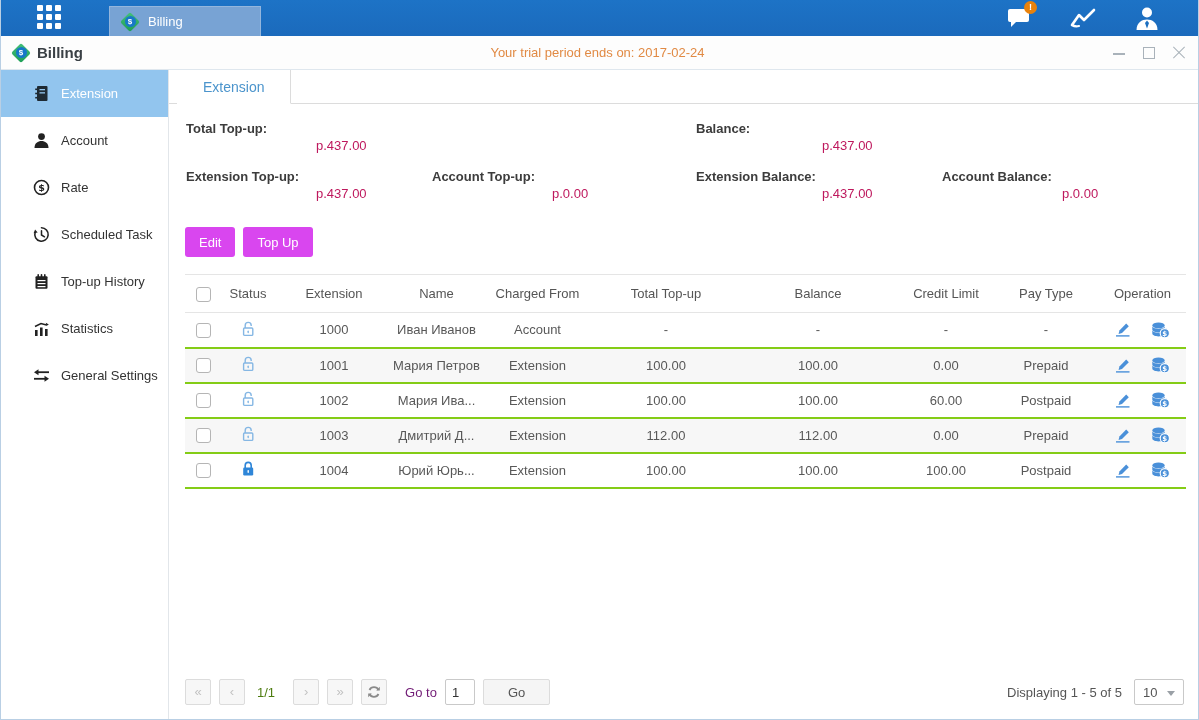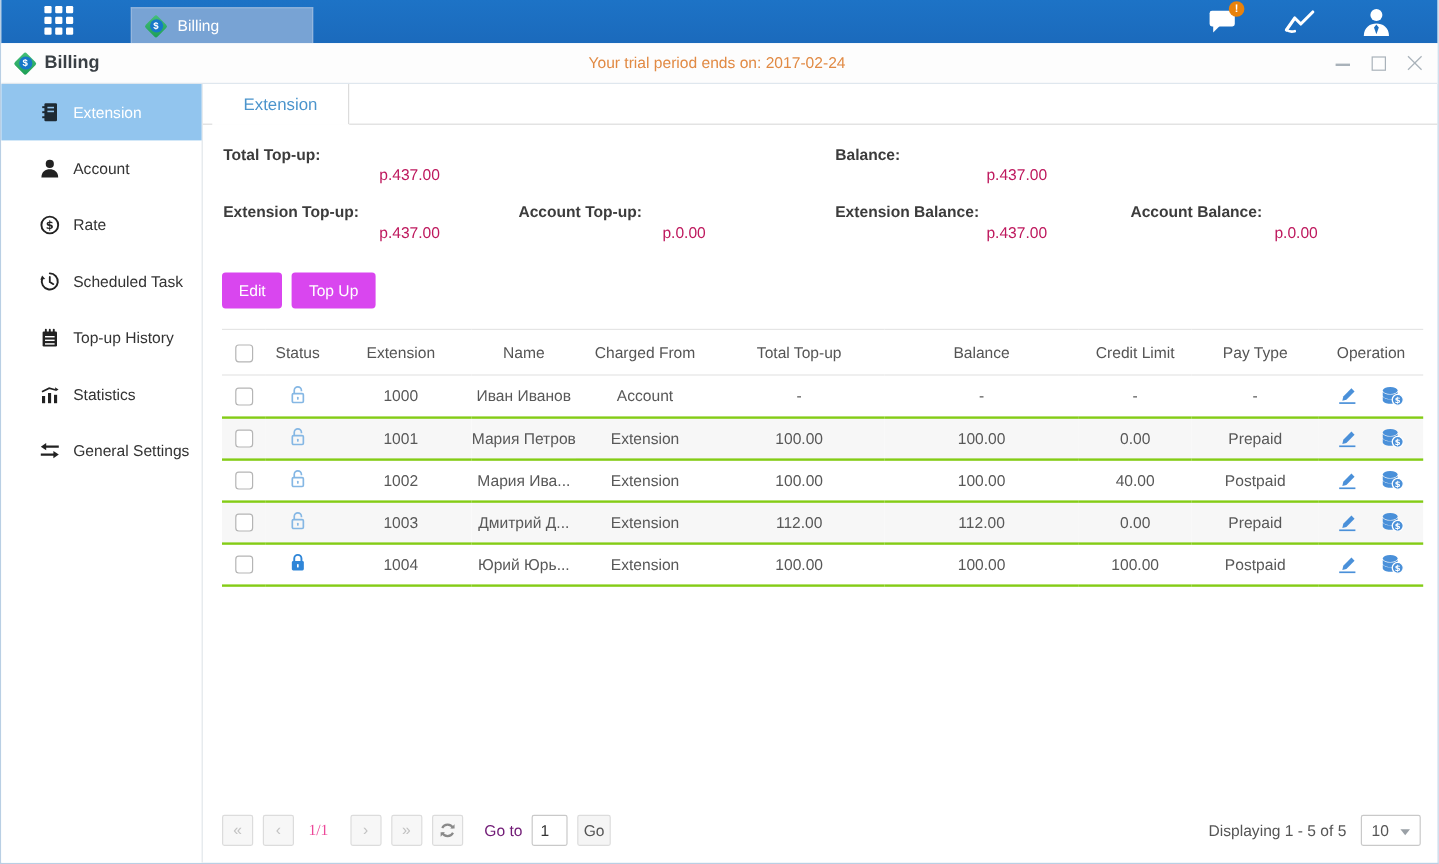--- a/index.html
+++ b/index.html
@@ -58,24 +58,24 @@
   tbody td { height:35px; text-align:center; border-bottom:2px solid #84cc16; }
   tbody tr:nth-child(even) { background:#f7f7f7; }
   .cb { display:inline-block; width:15px; height:15px; border:1px solid #b5b5b5; border-radius:3px; background:#fff; vertical-align:middle; cursor:pointer; }
   .op-ic { display:inline-block; vertical-align:middle; cursor:pointer; }
   .op-ic + .op-ic { margin-left:16px; }
   .name-cell { overflow:hidden; white-space:nowrap; text-overflow:ellipsis;margin-left:12px; }
 
   
   .footer { margin-top:auto; height:48px; display:flex; align-items:center; flex:0 0 48px; font-size:13px; color:#555; padding-bottom:6px; }
   .pg-btn { width:26px; height:26px; border:1px solid #dcdcdc; background:#f7f7f7; color:#c2c2c2; font-size:13px; text-align:center; line-height:24px; border-radius:2px; margin-right:8px; cursor:pointer; user-select:none; }
-  .pg-ind { margin:0 6px 0 0; color:#ec4899; padding:0 4px;font-family:Liberation Serif, serif; }
+  .pg-ind { margin:0 6px 0 0; color:#4d7c0f; padding:0 4px; }
   .goto-lbl { margin:0 8px 0 10px; color:#701a75; }
   .goto-input { width:30px; height:26px; border:1px solid #c9c9c9; border-radius:2px; font-size:13px; padding-left:6px; color:#333; font-family:inherit; }
-  .go-btn { margin-left:8px; height:26px; padding:0 4px; border:1px solid #dcdcdc; background:#f5f5f5; color:#555; font-size:13px; border-radius:2px; cursor:pointer; font-family:inherit; }
+  .go-btn { margin-left:8px; height:26px; padding:0 24px; border:1px solid #dcdcdc; background:#f5f5f5; color:#555; font-size:13px; border-radius:2px; cursor:pointer; font-family:inherit; }
   .footer-right { margin-left:auto; display:flex; align-items:center; }
   .page-size { margin-left:12px; width:50px; height:26px; border:1px solid #c9c9c9; border-radius:2px; display:flex; align-items:center; padding-left:8px; position:relative; cursor:pointer; background:#fff; color:#555; }
   .page-size .tri { position:absolute; right:8px; top:11px; width:0; height:0; border-left:4px solid transparent; border-right:4px solid transparent; border-top:5px solid #9aa0a6; }
 </style>
 </head>
 <body>
 
 <svg width="0" height="0" style="position:absolute">
   <defs>
     <g id="lock-open-g">
@@ -340,21 +340,21 @@
               <svg class="lock-open" width="17" height="17" viewBox="0 0 17 17">
                   <use href="#lock-open-g"></use>
                 </svg>
               
             </td>
             <td>1002</td>
             <td class="name-cell">Мария Ива...</td>
             <td>Extension</td>
             <td>100.00</td>
             <td>100.00</td>
-            <td>40.00</td>
+            <td>60.00</td>
             <td>Postpaid</td>
             <td>
               <svg class="op-ic" width="18" height="17" viewBox="0 0 18 17">
                   <use href="#pencil-g"></use>
                 </svg>
               <svg class="op-ic" width="20" height="16" viewBox="0 0 20 16">
                   <use href="#coins-g"></use>
                 </svg>
             </td>
           </tr>

